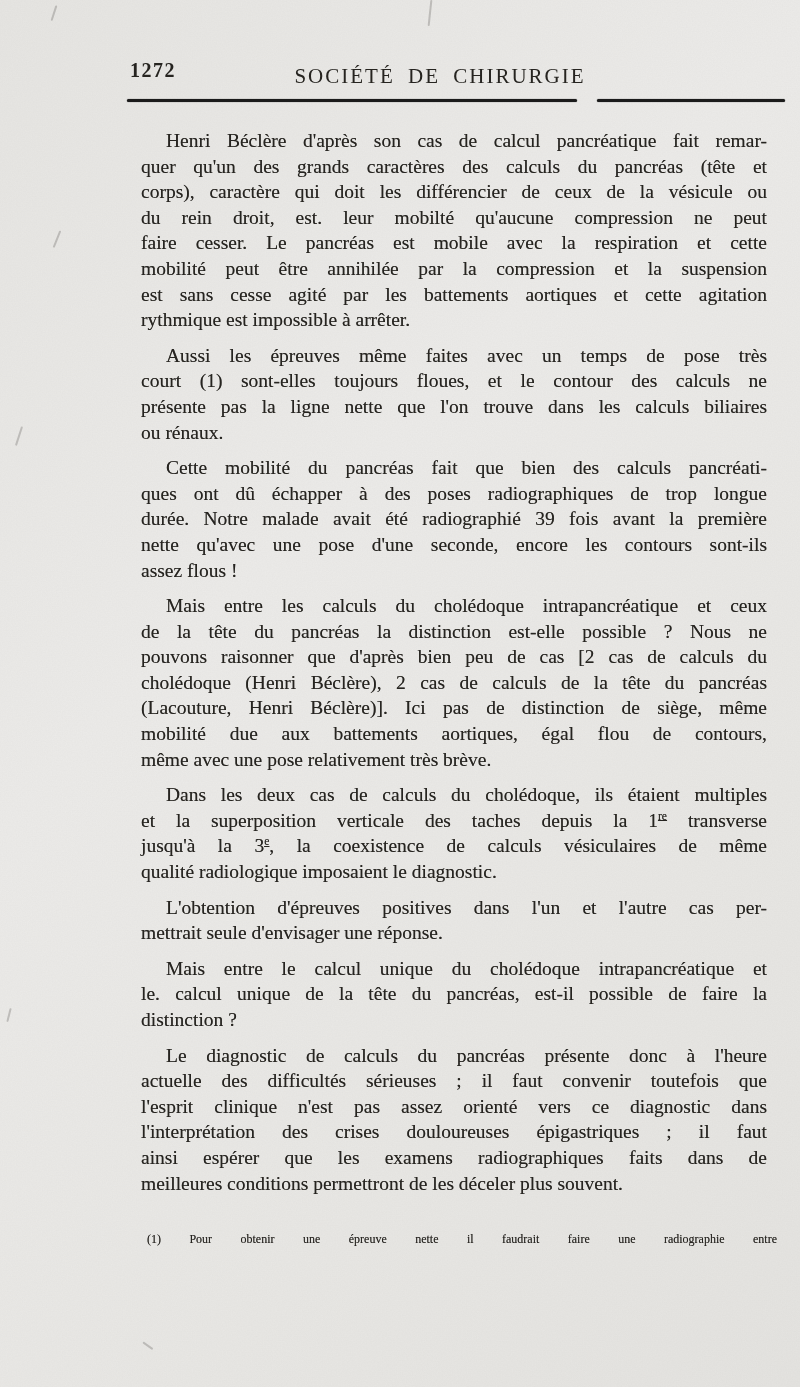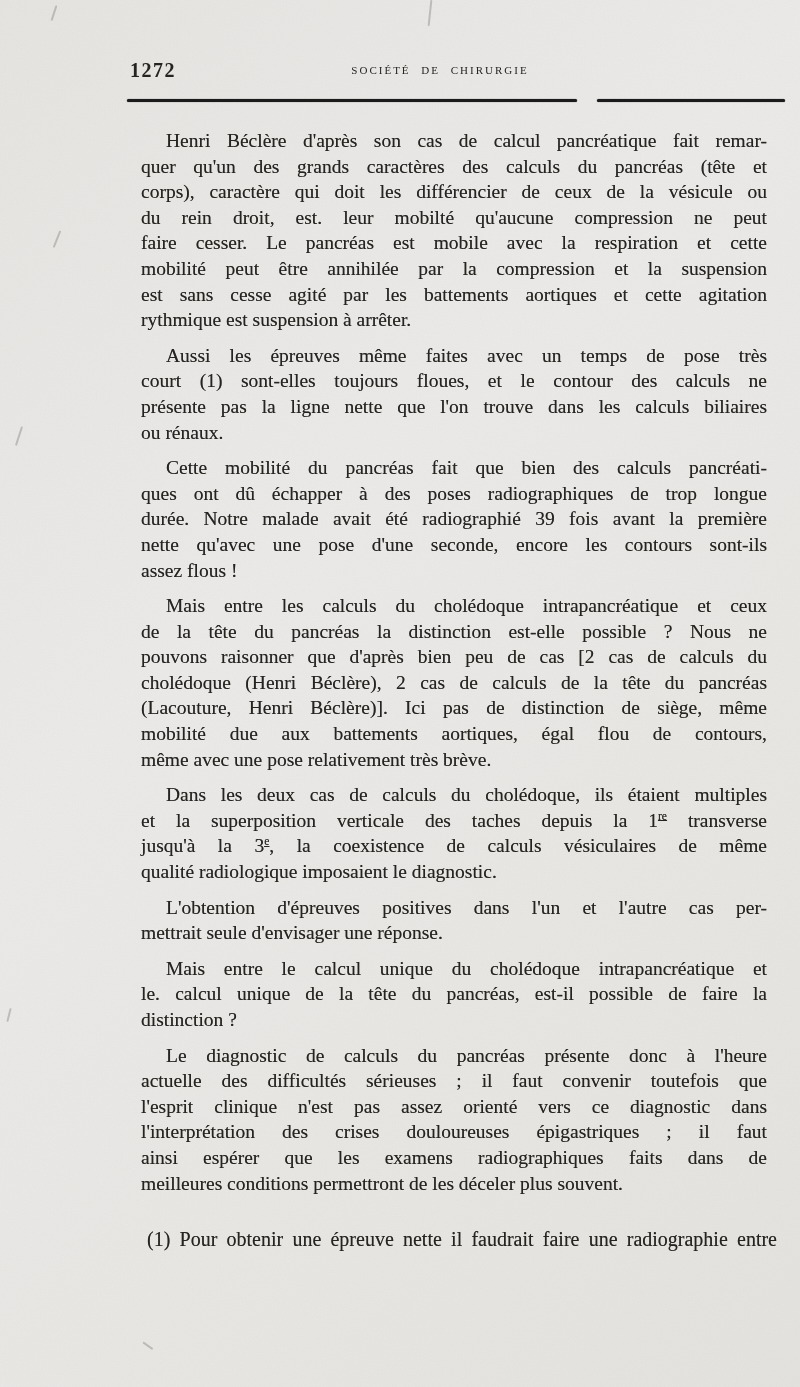--- a/index.html
+++ b/index.html
@@ -14,39 +14,39 @@
     color:var(--ink,#262420);
   }
   .grain{position:absolute;inset:0;pointer-events:none;}
   .pagenum{
     position:absolute;left:130px;top:59px;
     font-size:20px;letter-spacing:1.5px;font-weight:bold;
     color:var(--ink,#262420);
   }
   .runhead{
     position:absolute;left:131px;top:64px;width:618px;
-    text-align:center;font-size:11px;letter-spacing:2px;word-spacing:6px;
+    text-align:center;font-size:21px;letter-spacing:2px;word-spacing:6px;
     color:var(--ink,#262420);
   }
   .rule{position:absolute;height:3px;background:var(--rule,#1b1b1b);border-radius:2px;box-shadow:0 0 1px rgba(20,20,20,.8);}
   .rule-left{left:127px;top:99px;width:450px;}
   .rule-right{left:597px;top:99px;width:188px;}
   .body-text{
     position:absolute;left:131px;top:118px;width:646px;
     font-size:19.5px;line-height:25.6px;
     text-shadow:0 0 .5px rgba(38,36,32,.55);
   }
   .para{margin:10px;padding:0;}
   .line{text-align:justify;text-align-last:justify;white-space:normal;}
   .line.first{text-indent:25px;}
   .line.last{text-align-last:left;}
   .sup{vertical-align:super;font-size:60%;line-height:0;text-decoration:underline;}
   .footnote{
     position:absolute;left:131px;top:1227px;width:646px;
-    font-size:20px;line-height:25px;
+    font-size:12px;line-height:25px;
     text-shadow:0 0 .4px rgba(38,36,32,.5);
   }
   .footnote .line.first{text-indent:16px;}
   .artifact{position:absolute;width:1.5px;background:#6f6e6b;opacity:.35;border-radius:1px;}
   .a1{left:53px;top:5px;height:16px;transform:rotate(18deg);}
   .a2{left:429px;top:0;height:26px;transform:rotate(6deg);}
   .a3{left:56px;top:230px;height:18px;transform:rotate(22deg);}
   .a4{left:18px;top:426px;height:20px;transform:rotate(18deg);}
   .a5{left:8px;top:1008px;height:14px;transform:rotate(14deg);}
   .a6{left:147px;top:1340px;height:12px;transform:rotate(-55deg);}
@@ -79,21 +79,21 @@
   <main class="body-text">
 
     <section class="para">
       <div class="line first">Henri Béclère d'après son cas de calcul pancréatique fait remar-</div>
       <div class="line">quer qu'un des grands caractères des calculs du pancréas (tête et</div>
       <div class="line">corps), caractère qui doit les différencier de ceux de la vésicule ou</div>
       <div class="line">du rein droit, est. leur mobilté qu'aucune compression ne peut</div>
       <div class="line">faire cesser. Le pancréas est mobile avec la respiration et cette</div>
       <div class="line">mobilité peut être annihilée par la compression et la suspension</div>
       <div class="line">est sans cesse agité par les battements aortiques et cette agitation</div>
-      <div class="line last">rythmique est suspension à arrêter.</div>
+      <div class="line last">rythmique est impossible à arrêter.</div>
     </section>
 
     <section class="para">
       <div class="line first">Aussi les épreuves même faites avec un temps de pose très</div>
       <div class="line">court (1) sont-elles toujours floues, et le contour des calculs ne</div>
       <div class="line">présente pas la ligne nette que l'on trouve dans les calculs biliaires</div>
       <div class="line last">ou rénaux.</div>
     </section>
 
     <section class="para">

